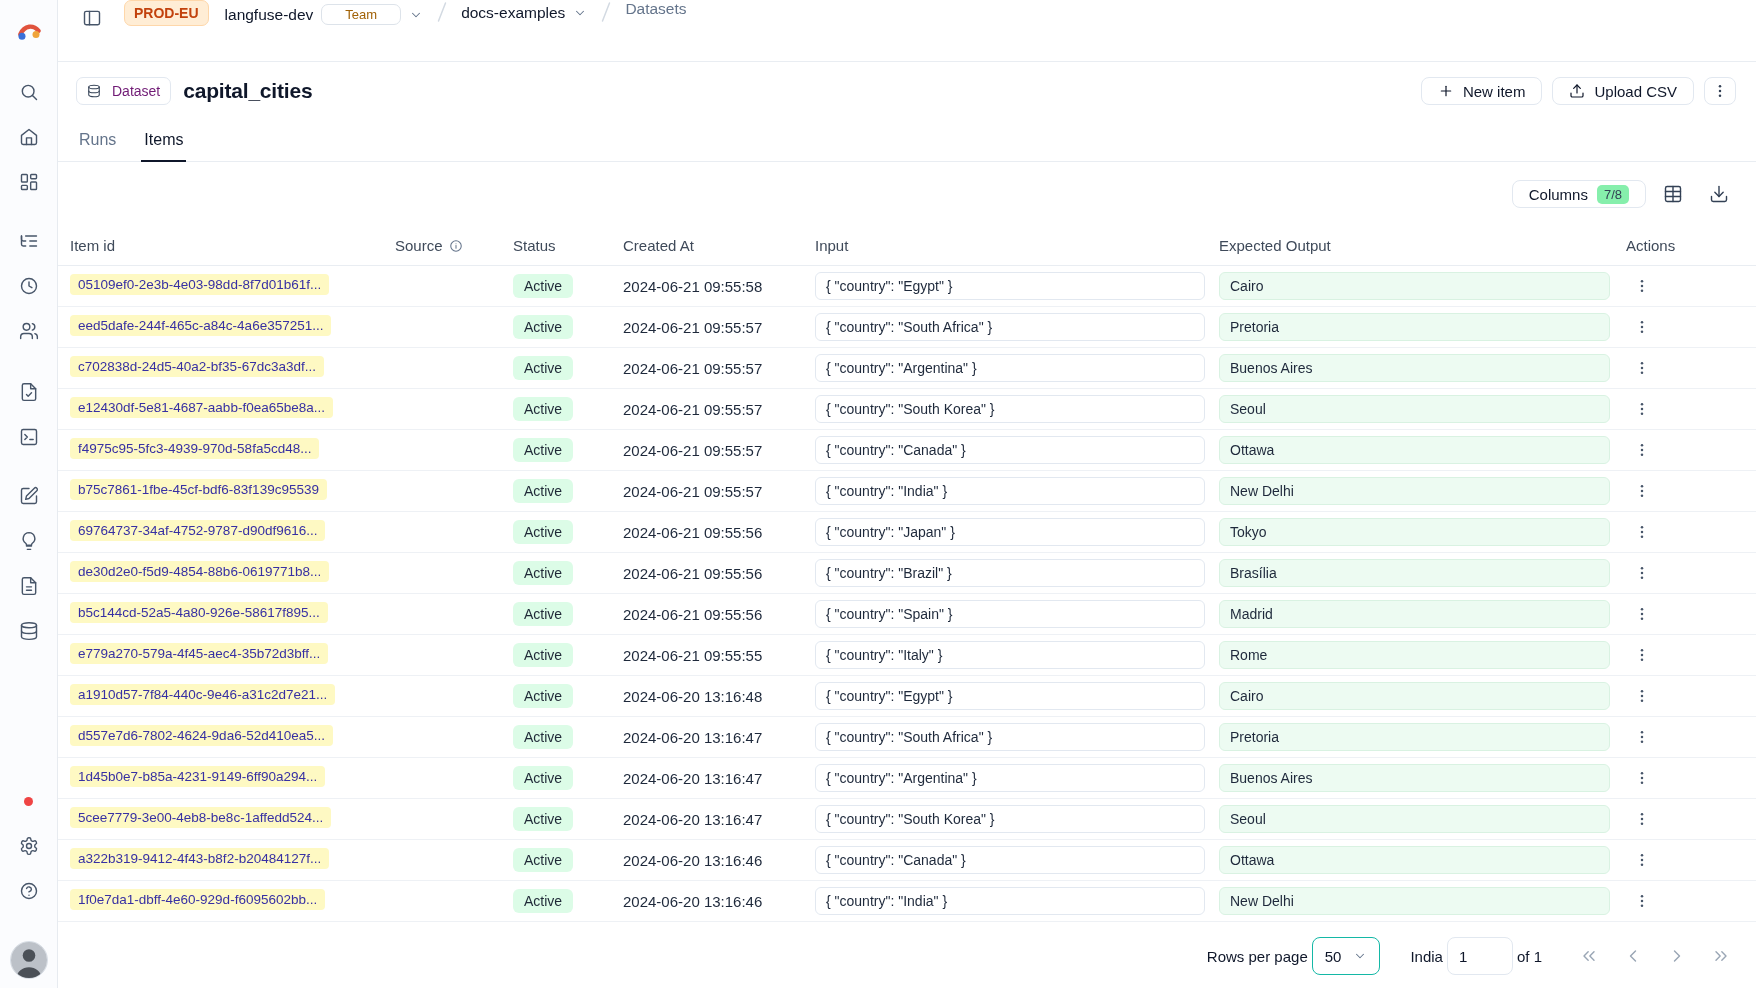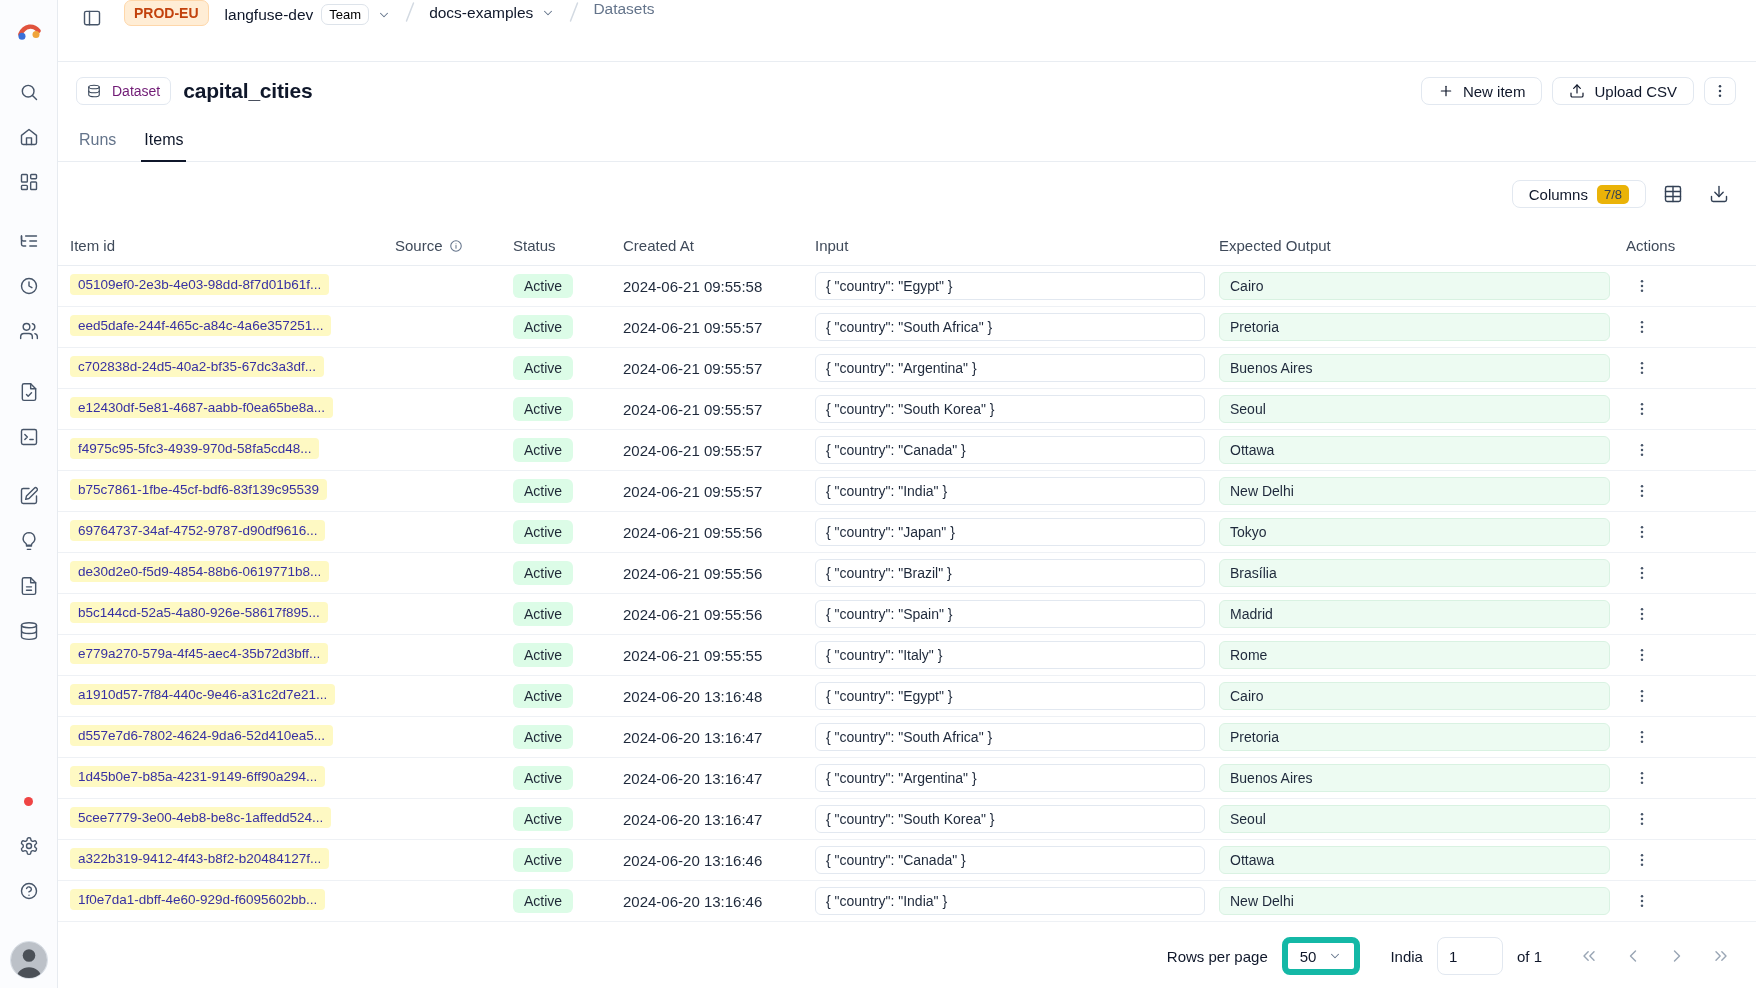--- a/index.html
+++ b/index.html
@@ -44,21 +44,21 @@
   }
   .env-badge {
     background: #ffedd5; color: #c2410c; border: 1px solid #fed7aa; border-radius: 7px;
     padding: 4px 9px; font-size: 14px; font-weight: 600; margin: 0 4px 0 6px; white-space: nowrap;
   }
   .crumb-btn {
     display: inline-flex; align-items: center; gap: 8px; border: none; background: none;
     font-family: inherit; font-size: 15.5px; font-weight: 500; color: #0f172a; cursor: pointer; padding: 4px 4px;
   }
   .team-badge {
-    border: 1px solid #dde3ea; color: #000000; border-radius: 7px; padding: 2px 7px;
+    border: 1px solid #dde3ea; color: #a16207; border-radius: 7px; padding: 2px 23px;
     font-size: 13px; font-weight: 400;
   }
   .crumb-chevron { color: #64748b; }
   .slash-sep { color: #d3dae2; flex: none; display: flex; }
   .crumb-muted { font-size: 15.5px; color: #64748b; padding: 0 4px; }
 
   .page-header { height: 58px; flex: none; display: flex; align-items: center; gap: 12px; padding: 0 20px 0 18px; }
   .type-badge {
     display: inline-flex; align-items: center; gap: 11px; border: 1px solid #e2e8f0; border-radius: 7px;
     padding: 5px 10px; font-size: 14px; font-weight: 500; color: #701a75; background: #fff;
@@ -75,21 +75,21 @@
 
   .tabs { flex: none; display: flex; gap: 22px; padding: 0 18px; border-bottom: 1px solid #e9edf2; height: 42px; }
   .tab {
     display: flex; align-items: center; font-size: 16px; font-weight: 500; color: #64748b;
     border: none; background: none; font-family: inherit; cursor: pointer; padding: 0 3px;
     border-bottom: 2px solid transparent; margin-bottom: -1px;
   }
   .tab.active { color: #0f172a; border-bottom-color: #0f172a; }
 
   .controls { flex: none; display: flex; justify-content: flex-end; align-items: center; gap: 8px; padding: 13px 18px; }
-  .count-badge { background: #eab308; border-radius: 5px; padding: 2px 7px; font-size: 13px; color: #334155; font-weight: 500; }
+  .count-badge { background: #86efac; border-radius: 5px; padding: 2px 7px; font-size: 13px; color: #334155; font-weight: 500; }
   .ghost-btn {
     width: 38px; height: 38px; display: flex; align-items: center; justify-content: center;
     border: none; background: none; border-radius: 8px; color: #334155; cursor: pointer;
   }
 
   
   .table { flex: 1; min-height: 0; display: flex; flex-direction: column; }
   .thead, .tr {
     display: grid; padding-left: 12px;
     grid-template-columns: 325px 118px 110px 192px 404px 405px 1fr;
@@ -115,23 +115,23 @@
   }
   .cell-box.green { background: #edfbf2; border-color: #d9f2e2; }
   .td-actions { padding-left: 2px; padding-right: 0; }
   .kebab-btn {
     width: 32px; height: 32px; display: flex; align-items: center; justify-content: center;
     border: none; background: none; border-radius: 6px; color: #475569; cursor: pointer;
   }
 
   
   .footer { flex: none; height: 64px; display: flex; align-items: center; justify-content: flex-end; gap: 30px; padding: 0 18px; }
-  .rpp, .page-ctl { display: flex; align-items: center; gap: 14px; font-size: 15px; color: #0f172a; }
+  .rpp, .page-ctl { display: flex; align-items: center; gap: 4px; font-size: 15px; color: #0f172a; }
   .select {
-    display: inline-flex; align-items: center; gap: 12px; border: 6px solid #14b8a6; border-radius: 8px;
+    display: inline-flex; align-items: center; gap: 12px; border: 1px solid #14b8a6; border-radius: 8px;
     height: 38px; padding: 0 12px; font-size: 15px; cursor: pointer; background: #fff; color: #0f172a;
   }
   .select .ic-sm { color: #64748b; width: 14px; height: 14px; }
   .page-input {
     width: 66px; height: 38px; border: 1px solid #e2e8f0; border-radius: 8px; padding: 0 11px;
     font-size: 15px; font-family: inherit; color: #0f172a; outline: none;
   }
   .pager { display: flex; align-items: center; gap: 10px; }
   .pager .ghost-btn { width: 34px; height: 34px; color: #9aa6b5; }
 </style>

